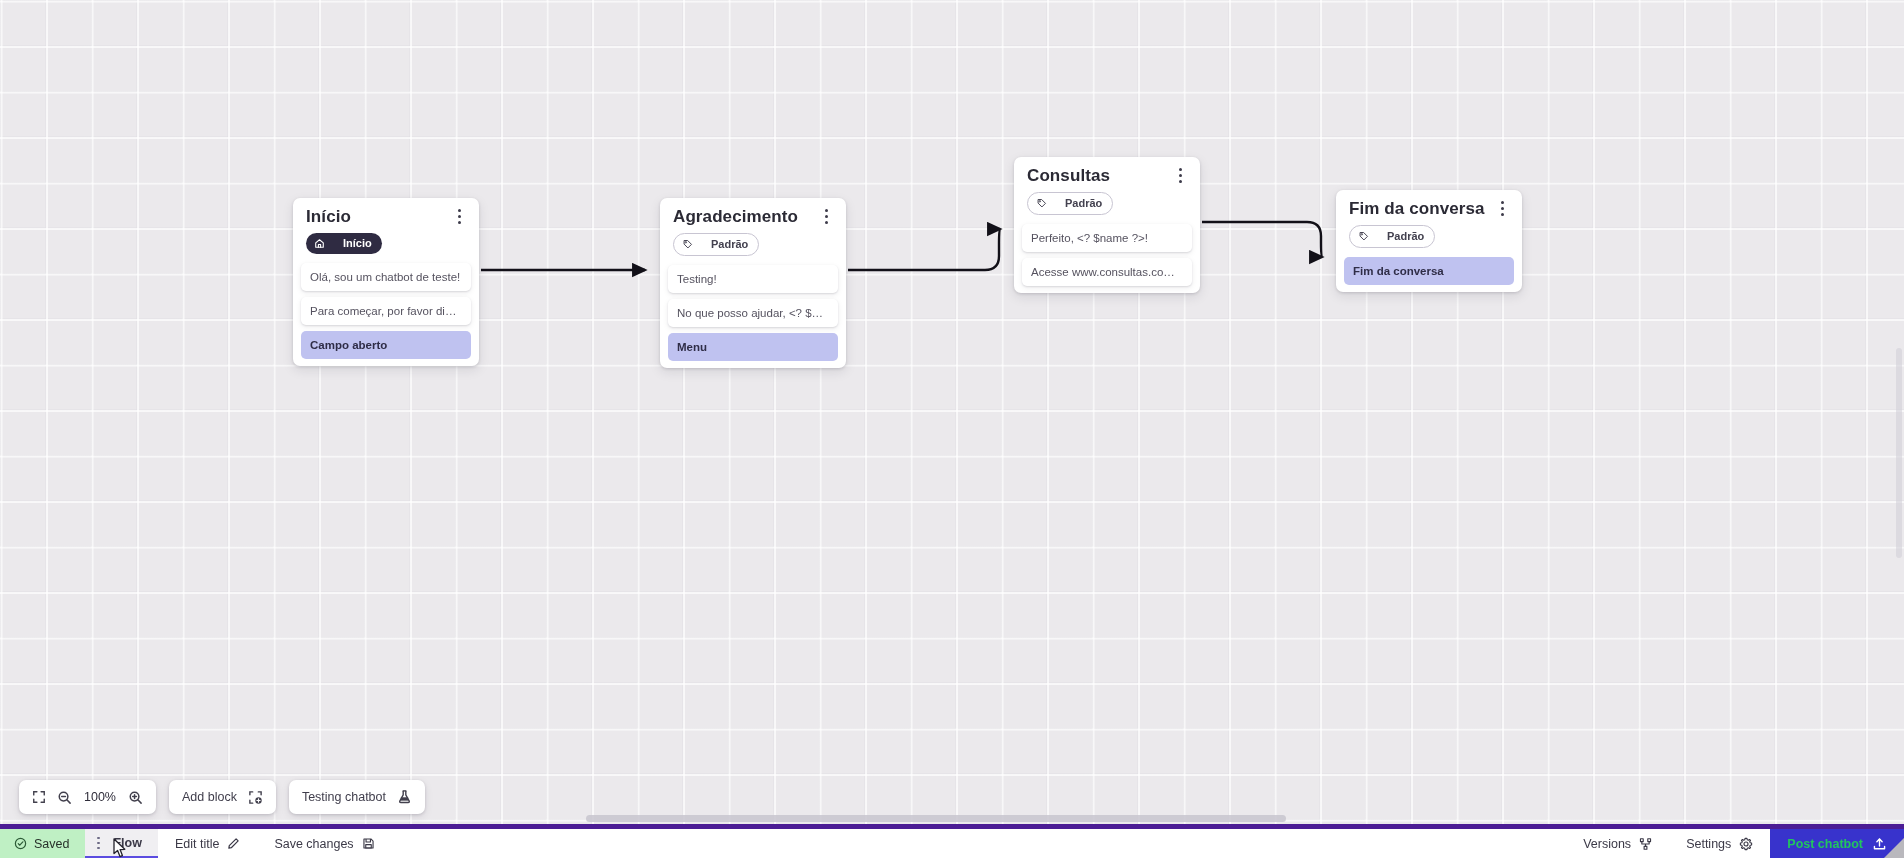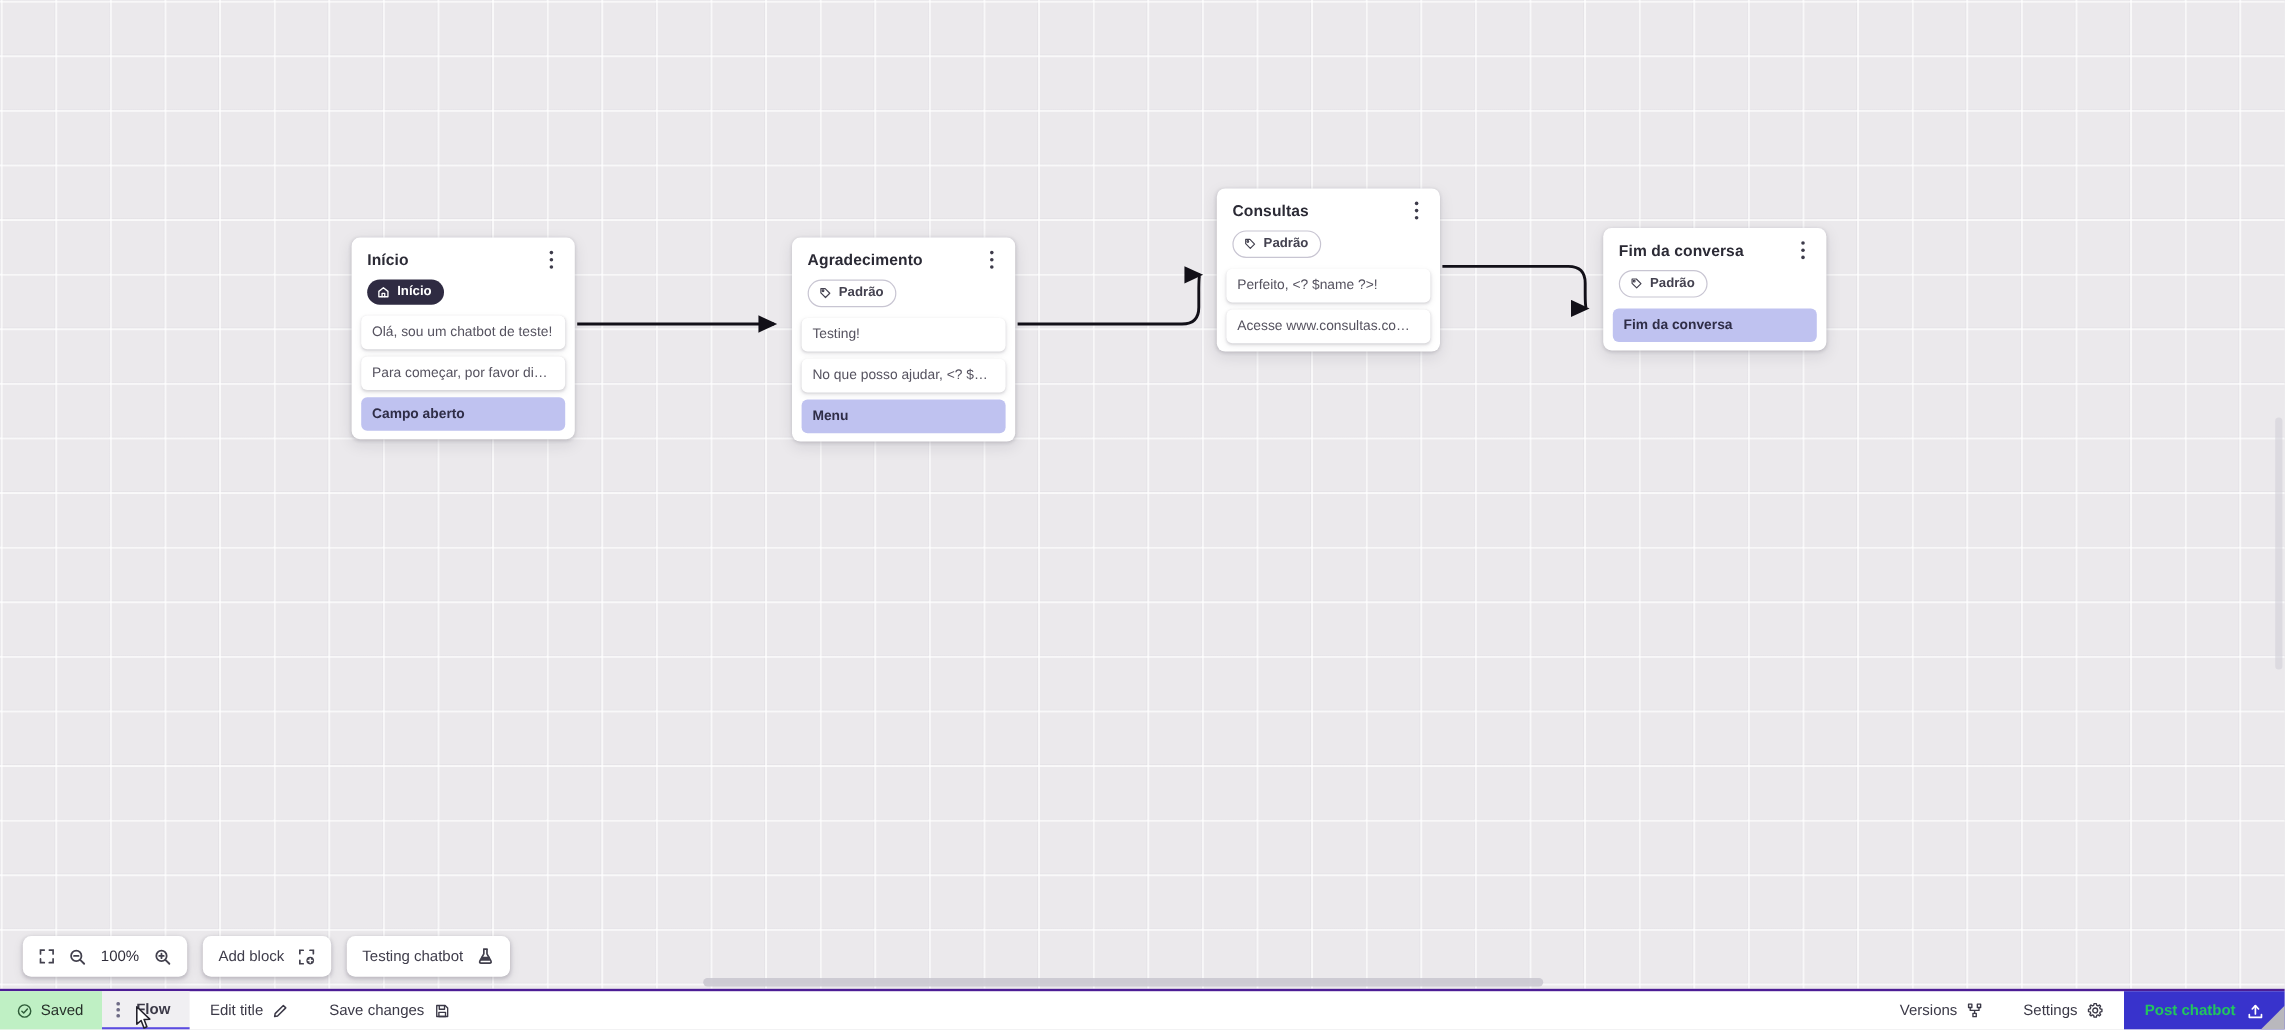--- a/index.html
+++ b/index.html
@@ -34,38 +34,38 @@
     border-radius: 7px;
     box-shadow: 0 1px 3px rgba(30,25,45,.16), 0 4px 12px rgba(30,25,45,.10);
     padding: 0 0 7px 0;
     user-select: none;
   }
   .node-head {
     display: flex; align-items: flex-start; justify-content: space-between;
     padding: 11px 11px 0 13px;
   }
   .node-title {
-    font-size: 13px; font-weight: 700; color: #2b2a35; letter-spacing: .1px;
+    font-size: 17px; font-weight: 700; color: #2b2a35; letter-spacing: .1px;
     line-height: 16px;
   }
   .kebab {
     width: 16px; height: 18px; position: relative; flex: 0 0 auto; cursor: pointer;
     margin-top: -1px;
   }
   .kebab i {
     position: absolute; left: 6px; width: 3px; height: 3px; border-radius: 50%;
     background: #3d3b4a;
   }
   .kebab i:nth-child(1) { top: 1px; }
   .kebab i:nth-child(2) { top: 7px; }
   .kebab i:nth-child(3) { top: 13px; }
 
   .badge-row { padding: 7px 13px 9px 13px; }
   .badge {
-    display: inline-flex; align-items: center; gap: 6px;
+    display: inline-flex; align-items: center; gap: 18px;
     font-size: 11px; font-weight: 700; line-height: 13px;
     border-radius: 999px; padding: 4px 10px 4px 8px;
   }
   .badge.start { background: #2f2b42; color: #ffffff; }
   .badge.default { background: #ffffff; color: #43414f; border: 1px solid #c8c5d2; }
   .badge svg { display: block; }
 
   .node-body { padding: 0 8px; display: flex; flex-direction: column; gap: 6px; }
   .msg {
     background: #ffffff;
@@ -92,21 +92,21 @@
     padding: 9px 13px; height: 34px;
   }
   .tb-label { font-size: 12.5px; color: #3f3d4b; font-weight: 500; white-space: nowrap; }
   .tb-zoom { font-size: 12.5px; color: #2f2d3a; font-weight: 500; min-width: 34px; text-align: center; }
   .tb-icon { display: flex; align-items: center; justify-content: center; cursor: pointer; }
 
   
   #bottombar {
     position: absolute; left: 0; right: 0; bottom: 0; height: 34px;
     background: #ffffff;
-    border-top: 2px solid #4c1d95;
+    border-top: 5px solid #4c1d95;
     display: flex; align-items: stretch; justify-content: space-between;
     font-size: 12.5px;
   }
   .bb-left, .bb-right { display: flex; align-items: stretch; }
   .saved {
     display: flex; align-items: center; gap: 7px;
     background: #bff0c4; color: #27302a; font-weight: 500;
     padding: 0 16px 0 14px;
   }
   .tab-flow {

